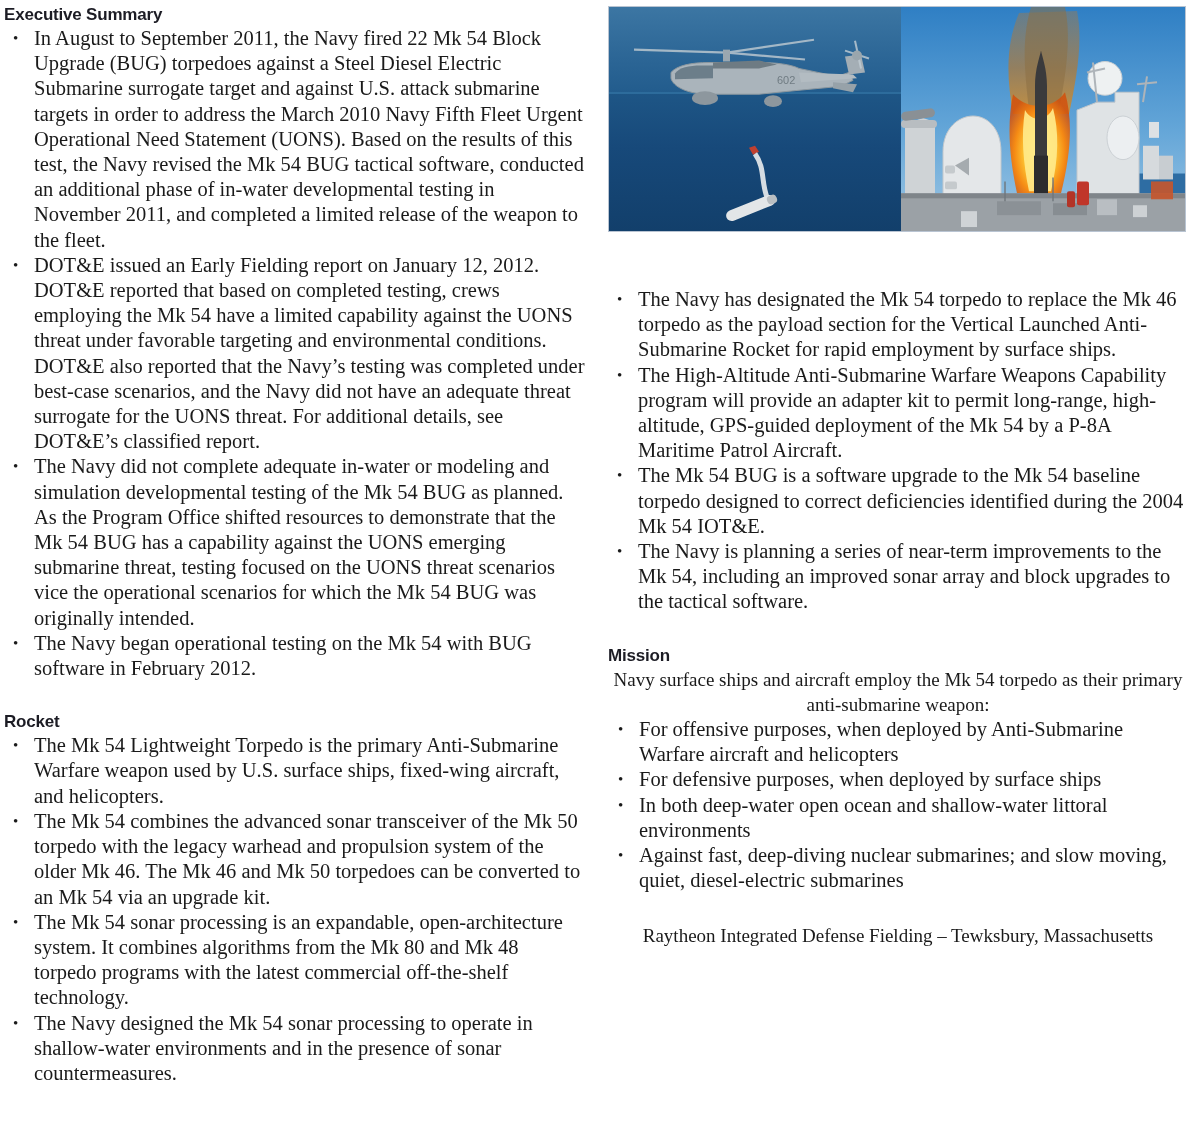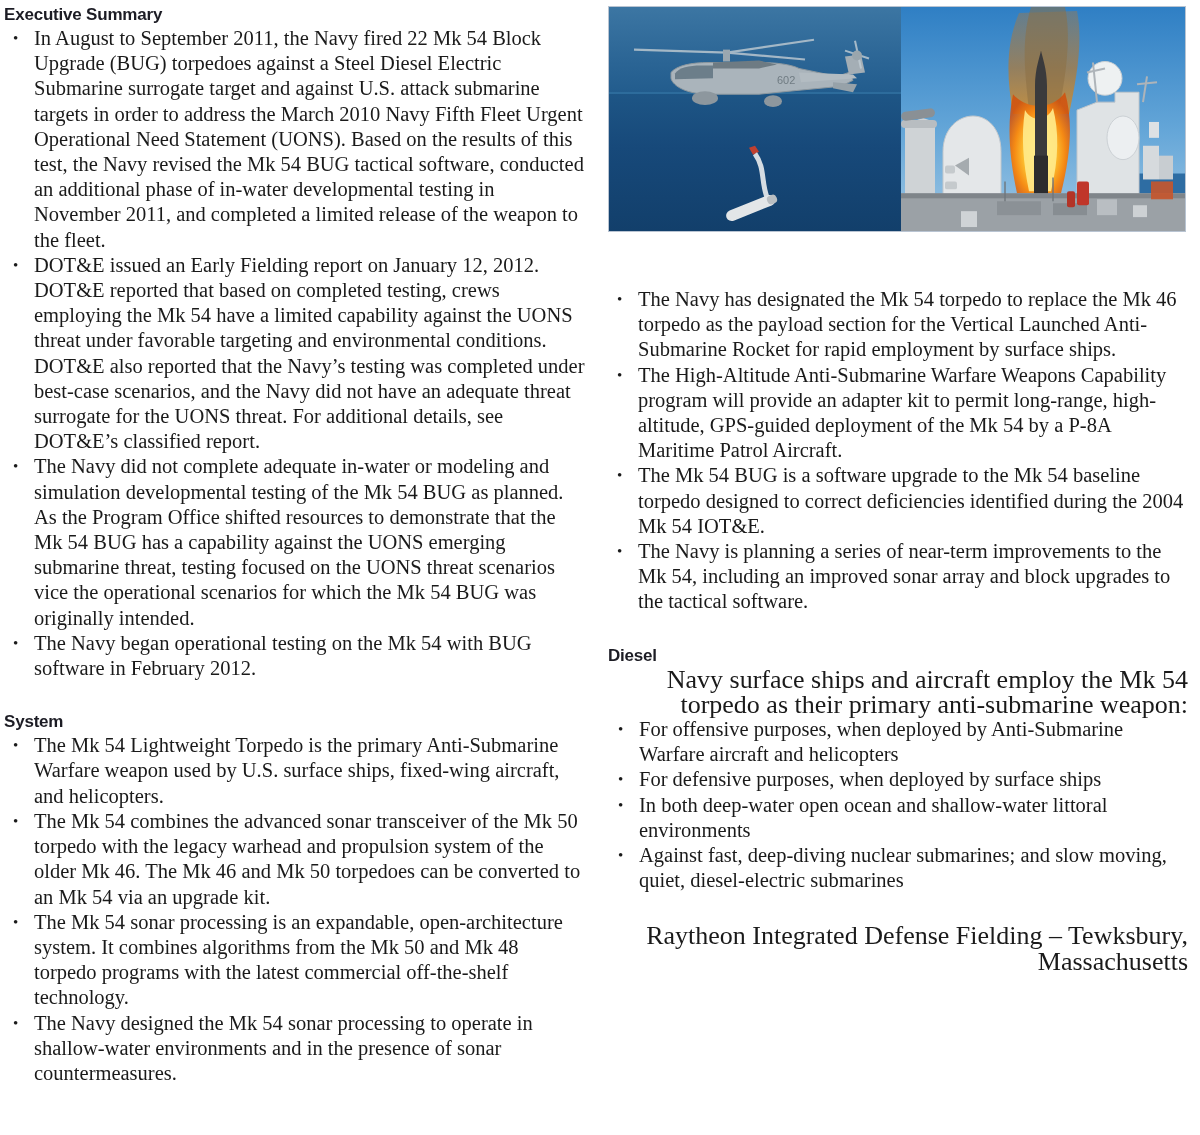--- a/index.html
+++ b/index.html
@@ -44,24 +44,24 @@
     font-weight: bold;
     font-size: 17px;
     line-height: 21px;
     color: #1c1c24;
     letter-spacing: -0.2px;
     margin: 0 0 1px 0;
   }
 
   
   .para {
-    font-size: 26px;
+    font-size: 19px;
     line-height: 25.2px;
     margin: 0;
-    text-align: right;
+    text-align: center;
   }
 
   ul.bullets {
     list-style: none;
     margin: 0;
     padding: 0;
   }
   ul.bullets > li {
     position: relative;
     padding-left: 30px;
@@ -174,34 +174,34 @@
         <span class="li-text">The Navy did not complete adequate in-water or modeling and simulation developmental testing of the Mk 54 BUG as planned.  As the Program Office shifted resources to demonstrate that the Mk 54 BUG has a capability against the UONS emerging submarine threat, testing focused on the UONS threat scenarios vice the operational scenarios for which the Mk 54 BUG was originally intended.</span>
       </li>
       <li>
         <span class="bullet-dot">•</span>
         <span class="li-text">The Navy began operational testing on the Mk 54 with BUG software in February 2012.</span>
       </li>
     </ul>
 
     <div class="spacer-30"></div>
 
-    <h2 class="section-heading">System</h2>
+    <h2 class="section-heading">Rocket</h2>
 
     <ul class="bullets">
       <li>
         <span class="bullet-dot">•</span>
         <span class="li-text">The Mk 54 Lightweight Torpedo is the primary Anti-Submarine Warfare weapon used by U.S. surface ships, fixed-wing aircraft, and helicopters.</span>
       </li>
       <li>
         <span class="bullet-dot">•</span>
         <span class="li-text">The Mk 54 combines the advanced sonar transceiver of the Mk 50 torpedo with the legacy warhead and propulsion system of the older Mk 46.  The Mk 46 and Mk 50 torpedoes can be converted to an Mk 54 via an upgrade kit.</span>
       </li>
       <li>
         <span class="bullet-dot">•</span>
-        <span class="li-text">The Mk 54 sonar processing is an expandable, open-architecture system.  It combines algorithms from the Mk 50 and Mk 48 torpedo programs with the latest commercial off-the-shelf technology.</span>
+        <span class="li-text">The Mk 54 sonar processing is an expandable, open-architecture system.  It combines algorithms from the Mk 80 and Mk 48 torpedo programs with the latest commercial off-the-shelf technology.</span>
       </li>
       <li>
         <span class="bullet-dot">•</span>
         <span class="li-text">The Navy designed the Mk 54 sonar processing to operate in shallow-water environments and in the presence of sonar countermeasures.</span>
       </li>
     </ul>
 
   </div>
 
   <div class="photo-block">
@@ -359,21 +359,21 @@
         <span class="li-text">The Mk 54 BUG is a software upgrade to the Mk 54 baseline torpedo designed to correct deficiencies identified during the 2004 Mk 54 IOT&amp;E.</span>
       </li>
       <li>
         <span class="bullet-dot">•</span>
         <span class="li-text">The Navy is planning a series of near-term improvements to the Mk 54, including an improved sonar array and block upgrades to the tactical software.</span>
       </li>
     </ul>
 
     <div class="spacer-30"></div>
 
-    <h2 class="section-heading">Diesel</h2>
+    <h2 class="section-heading">Mission</h2>
 
     <p class="para">Navy surface ships and aircraft employ the Mk 54 torpedo as their primary anti-submarine weapon:</p>
 
     <ul class="bullets sub">
       <li>
         <span class="bullet-dot">•</span>
         <span class="li-text">For offensive purposes, when deployed by Anti-Submarine Warfare aircraft and helicopters</span>
       </li>
       <li>
         <span class="bullet-dot">•</span>

